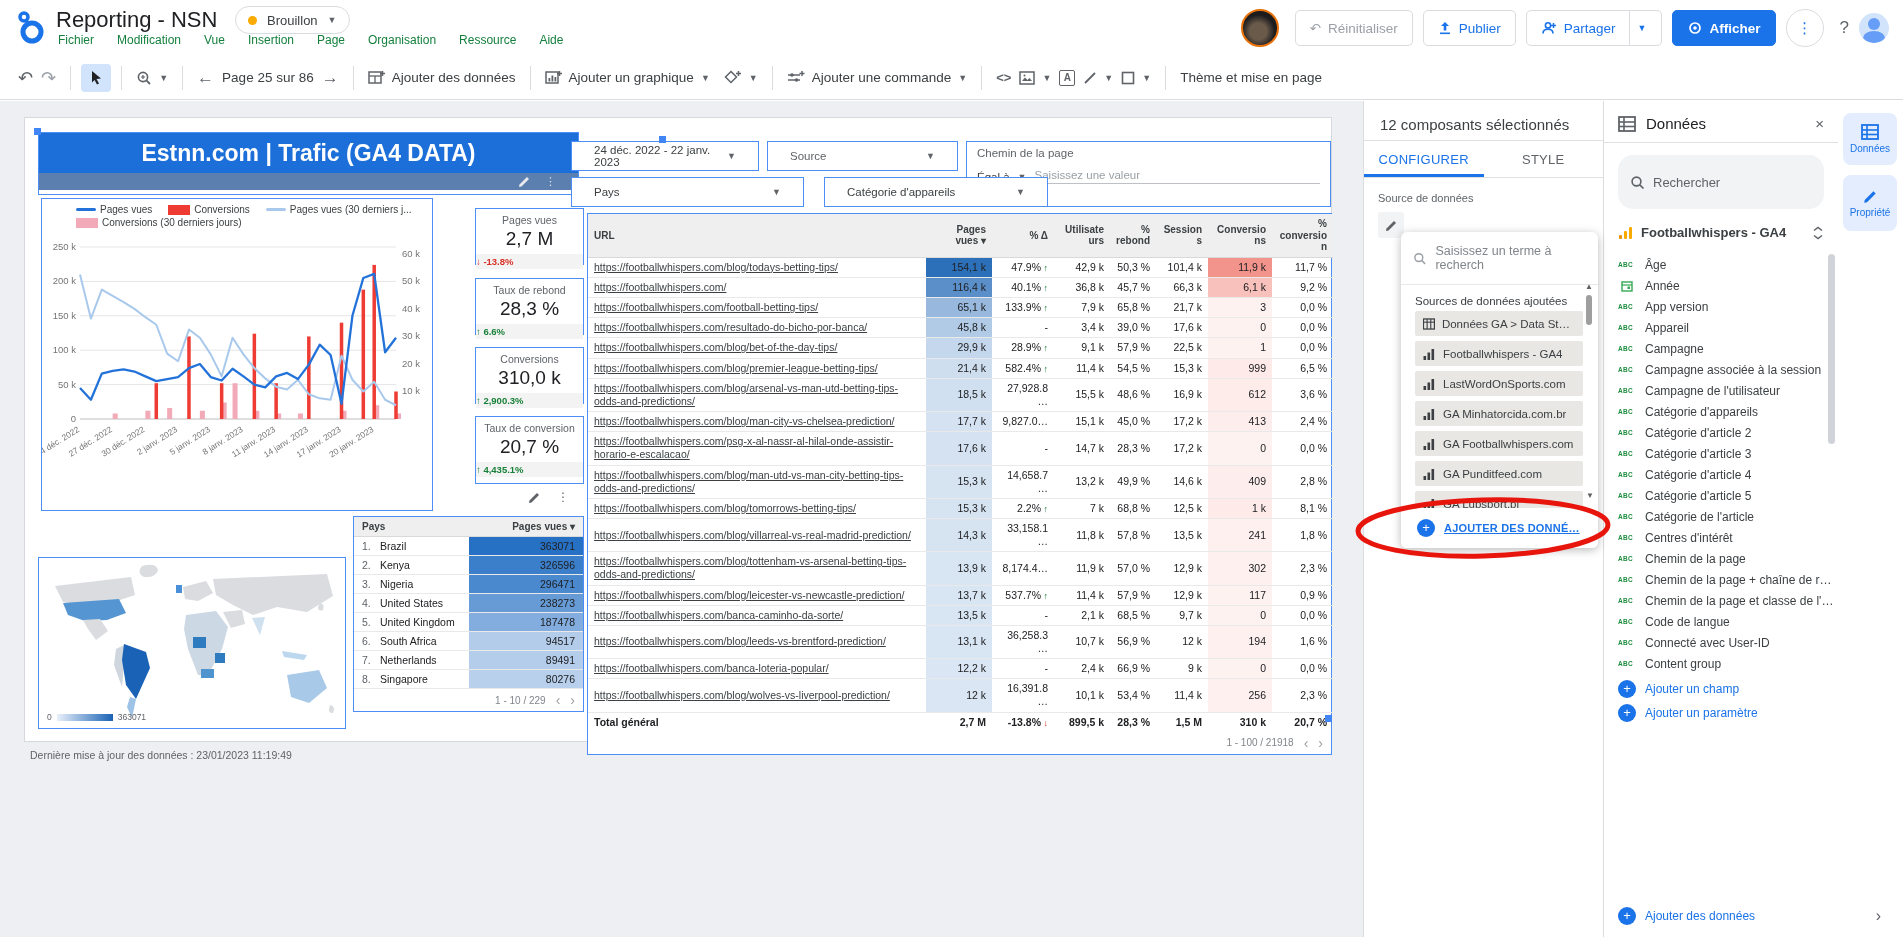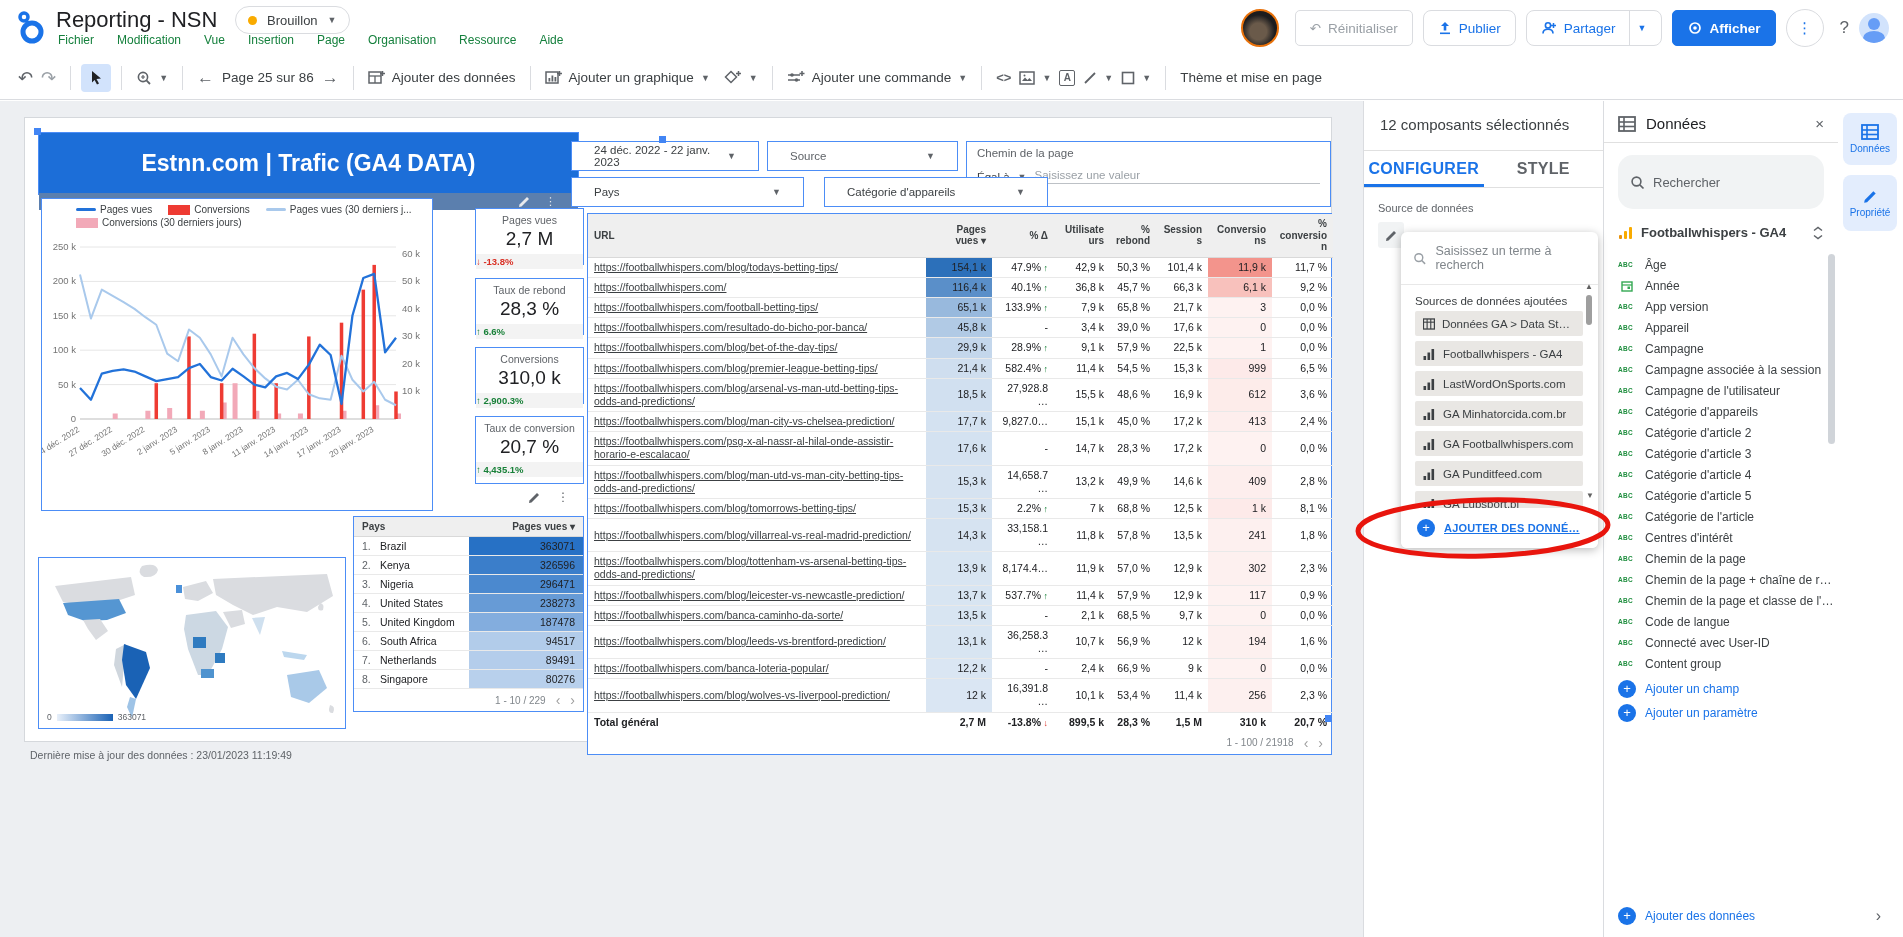--- a/index.html
+++ b/index.html
@@ -12,21 +12,21 @@
   .title-block{position:absolute;left:56px;top:6px;}
   .doc-title{font-size:22px;color:#202124;display:inline-block;vertical-align:middle;}
   .status-pill{display:inline-flex;align-items:center;gap:10px;margin-left:14px;border:1px solid #dadce0;border-radius:15px;height:26px;padding:0 12px;vertical-align:middle;cursor:pointer;}
   .status-dot{width:9px;height:9px;border-radius:50%;background:#f9ab00;}
   .caret{font-size:9px;color:#5f6368;}
   .menu-row{position:absolute;left:58px;top:33px;display:flex;gap:23px;}
   .menu-item{font-size:12px;color:#15803d;cursor:pointer;}
   .hdr-right{position:absolute;right:14px;top:8px;display:flex;align-items:center;gap:10px;height:40px;}
   .btn{display:inline-flex;align-items:center;gap:7px;height:36px;padding:0 14px;border-radius:5px;border:1px solid #dadce0;background:#fff;font-size:13.5px;cursor:pointer;white-space:nowrap;}
   .btn.disabled{color:#9aa0a6;cursor:default;}
-  .btn.blue-outline{color:#1a73e8;border-radius:8px;}
+  .btn.blue-outline{color:#1a73e8;}
   .btn.primary{background:#1a73e8;border-color:#1a73e8;color:#fff;font-weight:bold;}
   .split-caret{border-left:1px solid #dadce0;margin-left:6px;padding-left:8px;height:100%;display:flex;align-items:center;}
   .round-btn{width:36px;height:36px;border-radius:50%;border:1px solid #dadce0;display:flex;align-items:center;justify-content:center;color:#1a73e8;font-size:15px;cursor:pointer;background:#fff;}
   .avatar-photo{width:34px;height:34px;border-radius:50%;background:radial-gradient(circle at 45% 60%, #6a5a4a 0 30%, #1c1c1e 60%);border:2px solid #e8710a;margin-right:6px;}
   .help-icon{font-size:17px;color:#5f6368;cursor:pointer;margin-left:6px;}
   .profile-avatar{width:30px;height:30px;border-radius:50%;background:#d2e3fc;position:relative;overflow:hidden;cursor:pointer;}
   .profile-avatar:before{content:"";position:absolute;left:9px;top:5px;width:12px;height:12px;border-radius:50%;background:#669df6;}
   .profile-avatar:after{content:"";position:absolute;left:4px;top:18px;width:22px;height:14px;border-radius:50%;background:#669df6;}
 
   
@@ -38,21 +38,21 @@
   .abox{display:inline-block;border:1.5px solid #5f6368;color:#5f6368;font-size:10px;font-weight:bold;width:14px;height:14px;line-height:14px;text-align:center;border-radius:2px;}
 
   
   .workspace{position:absolute;left:0;top:101px;width:1363px;height:836px;background:#edeff2;overflow:hidden;}
   .canvas-page{position:absolute;left:24px;top:16px;width:1308px;height:625px;background:#fff;border:1px solid #d5d8dc;box-sizing:border-box;}
   .last-update{position:absolute;left:30px;top:648px;font-size:10.5px;color:#5f6368;}
   .sel{border:1.5px solid #4c8df6;box-sizing:border-box;background:#fff;}
   .handle{position:absolute;width:7px;height:7px;background:#4285f4;z-index:5;}
 
   .banner{position:absolute;left:13px;top:14px;width:541px;height:63px;}
-  .banner-main{height:60px;background:#1c6ed8;display:flex;align-items:center;justify-content:center;}
+  .banner-main{height:40px;background:#1c6ed8;display:flex;align-items:center;justify-content:center;}
   .banner-title{color:#fff;font-size:23px;font-weight:bold;}
   .banner-strip{height:17px;background:#5b7fae;display:flex;align-items:center;justify-content:flex-end;gap:14px;padding-right:22px;color:#e8eaed;}
 
   .chart-box{position:absolute;left:16px;top:80px;width:392px;height:313px;}
   .legend{position:absolute;left:34px;top:5px;width:350px;display:flex;flex-wrap:wrap;column-gap:16px;row-gap:2px;font-size:10px;color:#3c4043;}
   .lg-item{display:inline-flex;align-items:center;gap:4px;white-space:nowrap;}
   .lg-line{width:20px;height:3px;border-radius:2px;}
   .lg-rect{width:22px;height:10px;}
 
   .scorecard{position:absolute;left:450px;width:109px;}
@@ -88,23 +88,23 @@
   .pays-table td{padding:3px 8px;border-bottom:1px solid #e9e9e9;color:#202124;}
   .pays-table td.num{text-align:right;}
   .rank{color:#5f6368;width:18px;display:inline-block;}
 
   .map-box{position:absolute;left:13px;top:439px;width:308px;height:172px;overflow:hidden;}
   .map-legend{position:absolute;left:8px;bottom:6px;display:flex;align-items:center;gap:5px;font-size:8.5px;color:#5f6368;}
   .grad{width:56px;height:7px;background:linear-gradient(90deg,#e8f0fa,#1a62b5);}
 
   
   .config-panel{position:absolute;left:1363px;top:101px;width:240px;height:836px;background:#fff;border-left:1px solid #dadce0;box-sizing:border-box;}
-  .cp-title{padding:15px 16px 17px;font-size:15px;color:#3c4043;border-bottom:1px solid #e0e0e0;}
+  .cp-title{padding:15px 16px 7px;font-size:15px;color:#3c4043;border-bottom:1px solid #e0e0e0;}
   .cp-tabs{display:flex;height:36px;border-bottom:1px solid #e0e0e0;position:relative;}
-  .cp-tab{flex:1;display:flex;align-items:center;justify-content:center;font-size:16px;font-weight:bold;letter-spacing:.3px;color:#5f6368;cursor:pointer;}
+  .cp-tab{flex:1;display:flex;align-items:center;justify-content:center;font-size:13px;font-weight:normal;letter-spacing:.3px;color:#5f6368;cursor:pointer;}
   .cp-tab.active{color:#1a73e8;}
   .cp-underline{position:absolute;left:0;bottom:0;width:50%;height:3px;background:#1a73e8;}
   .cp-src-label{padding:14px 14px 8px;font-size:11px;color:#5f6368;}
   .pencil-btn{margin-left:14px;width:26px;height:26px;background:#f1f3f4;border-radius:3px;display:flex;align-items:center;justify-content:center;cursor:pointer;}
 
   .src-dropdown{position:absolute;left:1401px;top:232px;width:197px;height:316px;background:#fff;border-radius:6px;box-shadow:0 2px 10px rgba(0,0,0,.28);z-index:20;}
   .dd-search{display:flex;align-items:center;gap:9px;padding:12px 12px;border-bottom:1px solid #e8e8e8;font-size:12.5px;color:#80868b;}
   .dd-section{padding:10px 14px 4px;font-size:11.5px;color:#3c4043;}
   .dd-list{height:200px;overflow:hidden;padding-left:14px;}
   .dd-chip{display:flex;align-items:center;gap:7px;height:25px;margin-bottom:5px;background:#e9e7e4;border-radius:2px;padding:0 8px;width:152px;cursor:pointer;}

